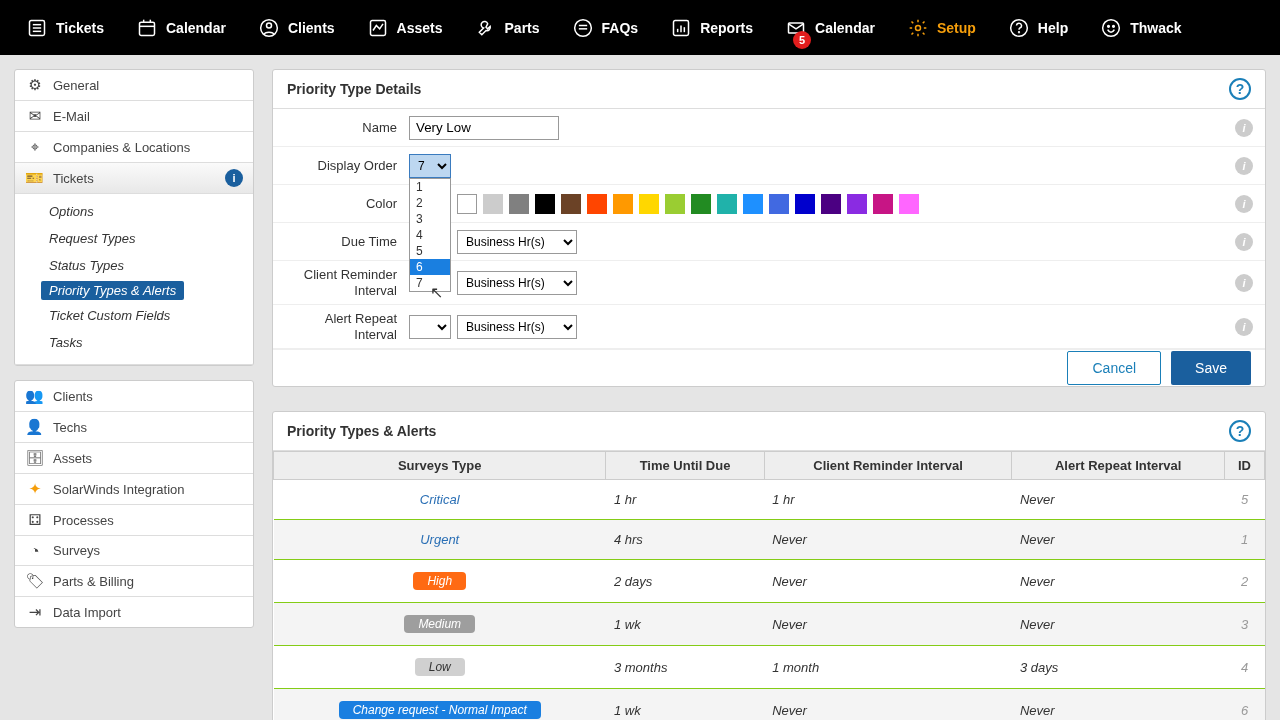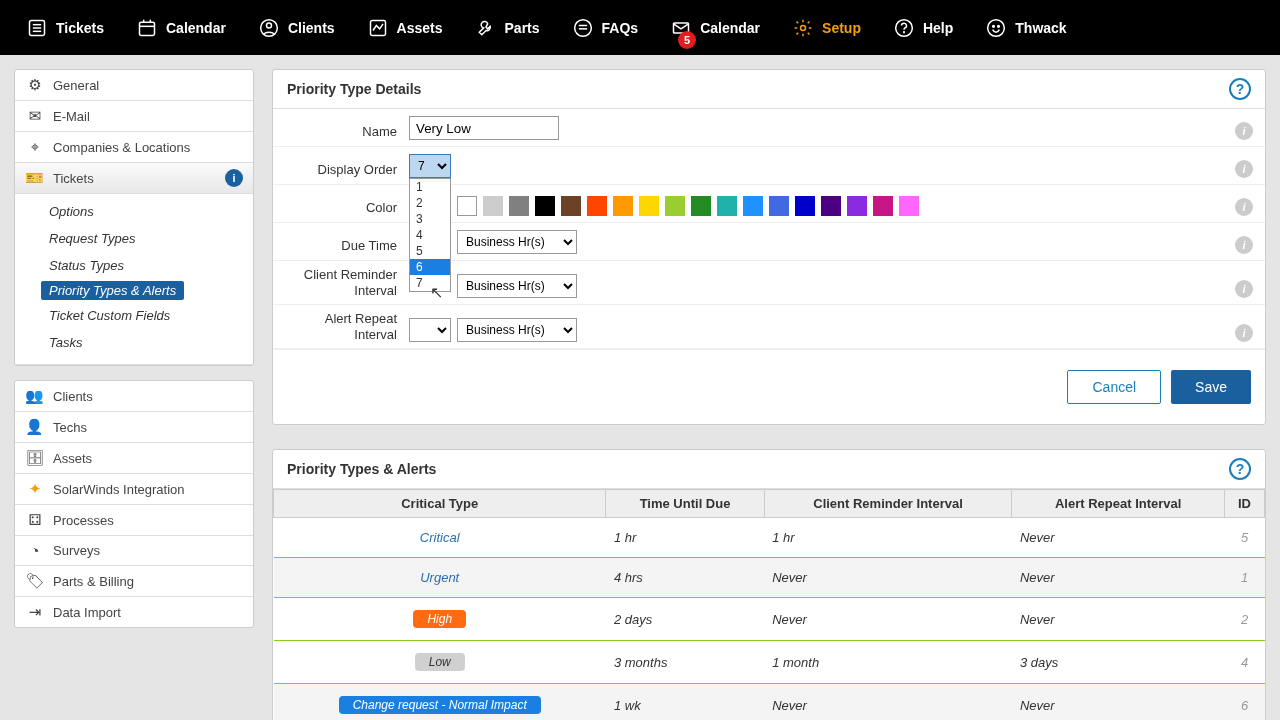--- a/index.html
+++ b/index.html
@@ -22,40 +22,40 @@
 .sidebar-sub-item { padding: 4px 6px 4px 24px; cursor: pointer; color: #333; }
 .sidebar-sub-item.active { background: #1a5f9e; color: #fff; display: inline-block; padding: 2px 8px; margin-left: 16px; border-radius: 2px; }
 .sidebar-sub .wrap { padding: 2px 0; }
 
 .main { flex: 1; display: flex; flex-direction: column; gap: 24px; }
 .panel { background: #fff; border: 1px solid #ccc; border-radius: 3px; }
 .panel-header { display: flex; align-items: center; padding: 8px 14px; border-bottom: 1px solid #ddd; gap: 23px; }
 .panel-header .title { font-weight: bold; font-size: 14px; }
 .panel-header .help-circle { margin-left: auto; width: 22px; height: 22px; border: 2px solid #1a7fb8; color: #1a7fb8; border-radius: 50%; display: flex; align-items: center; justify-content: center; font-weight: bold; font-size: 14px; cursor: pointer; }
 
-.form-row { display: flex; align-items: flex-end; border-bottom: 1px solid #eee; padding: 6px 12px; min-height: 38px; }
+.form-row { display: flex; align-items: center; border-bottom: 1px solid #eee; padding: 6px 12px; min-height: 38px; }
 .form-row:last-of-type { border-bottom: none; }
 .form-label { width: 124px; text-align: right; padding-right: 12px; color: #333; line-height: 1.2; }
 .form-row .info-dot { margin-left: auto; width: 18px; height: 18px; border-radius: 50%; background: #ccc; color: #fff; display: flex; align-items: center; justify-content: center; font-size: 11px; font-style: italic; font-weight: bold; }
 .txt-input { border: 1px solid #999; height: 24px; padding: 2px 6px; width: 150px; background: #fff; }
 .sel { border: 1px solid #999; height: 24px; padding: 1px 4px; background: #fff; font-size: 12px; }
 .sel.small { width: 42px; }
 .sel.highlighted { background: #bdd7f0; border: 1px solid #3a7bbf; }
 .sel.med { width: 120px; }
 .color-swatches { display: flex; gap: 6px; }
 .swatch { width: 20px; height: 20px; cursor: pointer; }
 
 .dropdown-open { position: relative; display: inline-block; }
 .dropdown-list { position: absolute; top: 24px; left: 0; background: #fff; border: 1px solid #999; width: 42px; z-index: 10; }
 .dropdown-list > div { padding: 1px 6px; cursor: pointer; font-size: 12px; }
 .dropdown-list > div.hover { background: #1a7fe0; color: #fff; }
 
 .cursor { position: absolute; left: 20px; top: 104px; font-size: 16px; pointer-events: none; z-index: 20; }
 
-.panel-footer { display: flex; justify-content: flex-end; gap: 10px; padding: 20px 14px; border-top: 1px solid #eee; }
+.panel-footer { display: flex; justify-content: flex-end; gap: 10px; padding: 1px 14px; border-top: 1px solid #eee; }
 .btn { padding: 8px 24px; font-size: 14px; border-radius: 2px; cursor: pointer; }
 .btn-cancel { border: 1px solid #1a7fb8; color: #1a7fb8; background: #fff; }
 .btn-save { border: none; background: #1a5f9e; color: #fff; }
 
 .table { width: 100%; border-collapse: collapse; }
 .table th { background: #eee; border: 1px solid #ccc; padding: 6px; font-weight: bold; text-align: center; }
 .table td { border-bottom: 1px solid #84cc16; padding: 12px 8px; vertical-align: middle; font-style: italic; }
 .table tr.alt { background: #f4f4f4; }
 .table td.center { text-align: center; }
 .table td.idcol { text-align: center; color: #999; width: 40px; }
@@ -123,20 +123,31 @@
   </div>
   <div class="top-nav-item">
     <span class="nav-icon">
         <svg viewBox="0 0 24 24">
           <circle cx="12" cy="12" r="10"></circle>
           <line x1="7" y1="9" x2="17" y2="9"></line>
           <line x1="7" y1="13" x2="17" y2="13"></line>
         </svg>
       </span>
     <span>FAQs</span>
+  </div>
+  <div class="top-nav-item">
+    <span class="nav-icon">
+        <svg viewBox="0 0 24 24">
+          <rect x="3" y="3" width="18" height="18" rx="2"></rect>
+          <line x1="8" y1="17" x2="8" y2="13"></line>
+          <line x1="12" y1="17" x2="12" y2="9"></line>
+          <line x1="16" y1="17" x2="16" y2="11"></line>
+        </svg>
+      </span>
+    <span>Reports</span>
   </div>
   <div class="top-nav-item">
     <span class="nav-icon">
         <svg viewBox="0 0 24 24">
           <rect x="3" y="6" width="18" height="12" rx="1"></rect>
           <polyline points="3,7 12,13 21,7"></polyline>
         </svg>
       </span>
     <span>Calendar</span>
     <span class="nav-badge">5</span>
@@ -337,21 +348,21 @@
     </div>
 
     <div class="panel">
       <div class="panel-header">
         <span class="title">Priority Types &amp; Alerts</span>
         <span class="help-circle">?</span>
       </div>
       <table class="table">
         <thead>
           <tr>
-            <th>Critical Type</th>
+            <th>Surveys Type</th>
             <th>Time Until Due</th>
             <th>Client Reminder Interval</th>
             <th>Alert Repeat Interval</th>
             <th style="width:40px;">ID</th>
           </tr>
         </thead>
         <tbody id="table-body">
             <tr>
               <td class="center"><span class="ptype-link">Critical</span></td>
               <td>1 hr</td>
@@ -366,20 +377,27 @@
               <td>Never</td>
               <td class="idcol">1</td>
             </tr>
             <tr>
               <td class="center"><span class="ptype-badge" style="background: rgb(255, 106, 19);">High</span></td>
               <td>2 days</td>
               <td>Never</td>
               <td>Never</td>
               <td class="idcol">2</td>
             </tr>
+            <tr class="alt">
+              <td class="center"><span class="ptype-badge" style="background: rgb(158, 158, 158);">Medium</span></td>
+              <td>1 wk</td>
+              <td>Never</td>
+              <td>Never</td>
+              <td class="idcol">3</td>
+            </tr>
             <tr>
               <td class="center"><span class="ptype-badge" style="background: rgb(208, 208, 208); color: rgb(51, 51, 51);">Low</span></td>
               <td>3 months</td>
               <td>1 month</td>
               <td>3 days</td>
               <td class="idcol">4</td>
             </tr>
             <tr class="alt">
               <td class="center"><span class="ptype-badge" style="background: rgb(26, 127, 224);">Change request - Normal Impact</span></td>
               <td>1 wk</td>

